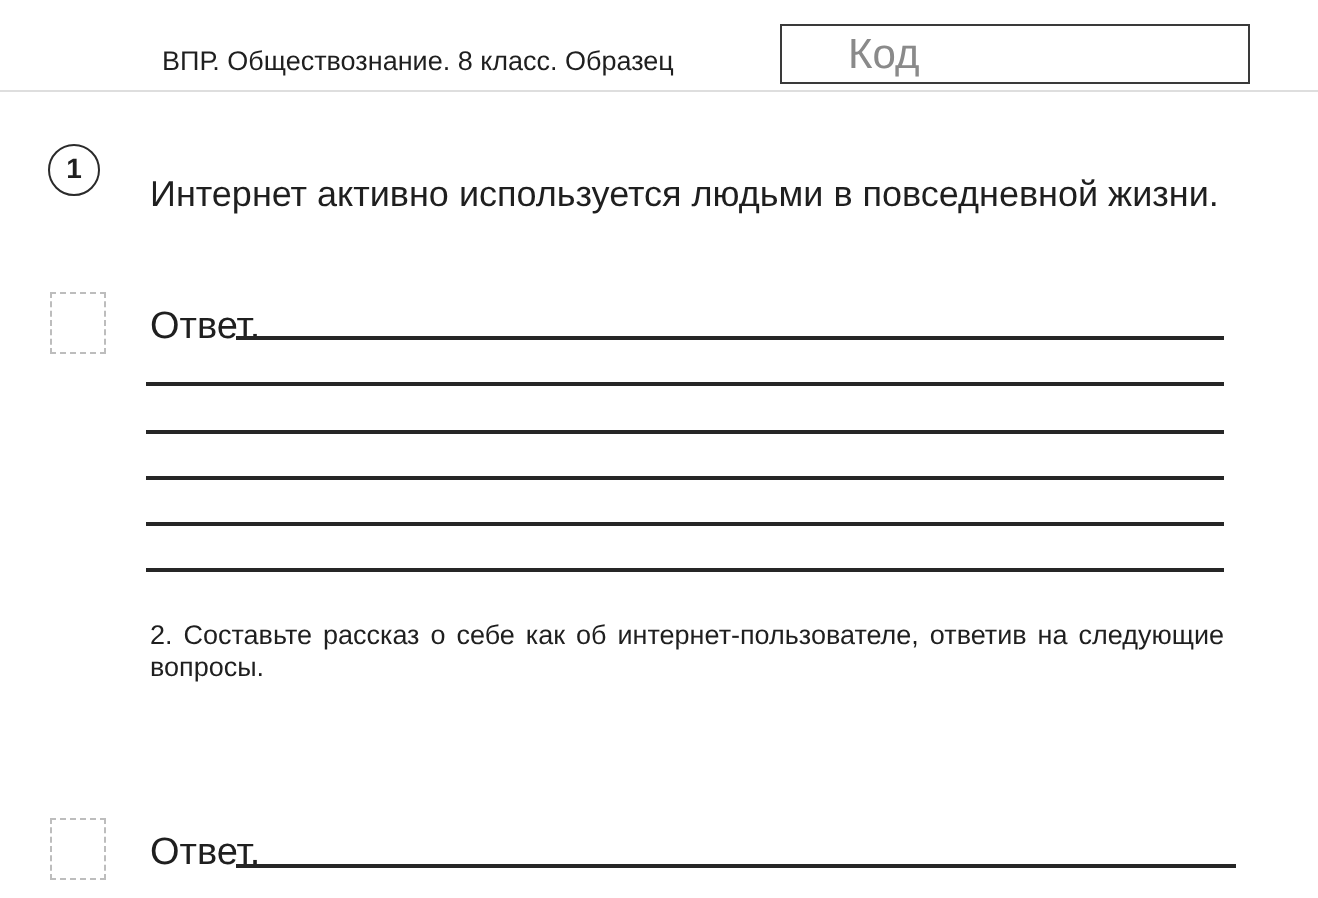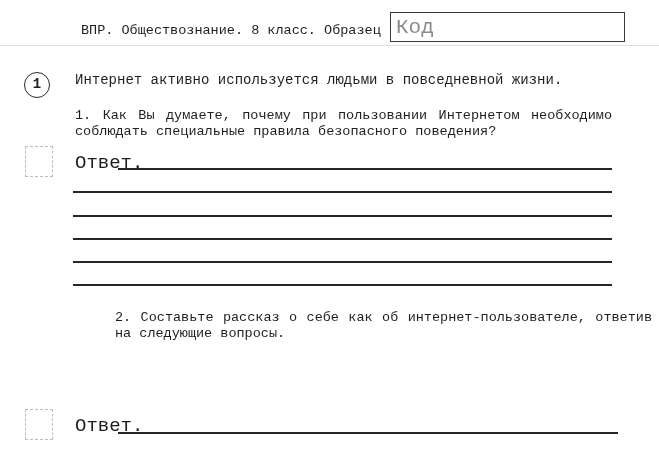--- a/index.html
+++ b/index.html
@@ -6,21 +6,21 @@
     margin: 0;
     padding: 0;
     background: #ffffff;
   }
   .page {
     position: relative;
     width: 659px;
     height: 449px;
     background: #ffffff;
     overflow: hidden;
-    font-family: Liberation Mono, monospace;
+    font-family: Liberation Sans, sans-serif;
     color: #1f1f1f;
   }
   .header-title {
     position: absolute;
     left: 81px;
     top: 23px;
     font-size: 13.5px;
     white-space: nowrap;
     color: #1f1f1f;
   }
@@ -33,20 +33,21 @@
     border: 1.5px solid #3a3a3a;
     box-sizing: content-box;
   }
   .code-box .code-label {
     display: block;
     padding-left: 5px;
     padding-top: 1px;
     font-size: 21px;
     line-height: 27px;
     color: #8a8a8a;
+    margin-left: 28px;
   }
   .header-rule {
     position: absolute;
     left: 0;
     top: 45px;
     width: 659px;
     height: 0;
     border-bottom: 1px solid #dedede;
   }
   .task-circle {
@@ -59,23 +60,23 @@
     border-radius: 50%;
     box-sizing: border-box;
     text-align: center;
     line-height: 23px;
     font-size: 14px;
     font-weight: bold;
   }
   .intro-text {
     position: absolute;
     left: 75px;
-    top: 72px;
+    top: 89px;
     width: 537px;
-    font-size: 14px;
+    font-size: 18px;
     line-height: 16px;
   }
   .question1-text {
     position: absolute;
     left: 75px;
     top: 108px;
     width: 537px;
     font-size: 13.5px;
     line-height: 15.5px;
     text-align: justify;
@@ -111,21 +112,20 @@
   .line-r4 { left: 73px; top: 261px; width: 539px; }
   .line-r5 { left: 73px; top: 284px; width: 539px; }
   .line-a2 { left: 118px; top: 432px; width: 500px; }
   .question2-block {
     position: absolute;
     left: 75px;
     top: 310px;
     width: 537px;
     font-size: 13.5px;
     line-height: 16px;
-    margin-left: 40px;
   }
   .question2-block p {
     margin: 0;
     text-align: justify;
   }
 </style>
 </head>
 <body>
 
 <div class="page">
@@ -135,21 +135,20 @@
   <div class="code-box">
     <span class="code-label">Код</span>
   </div>
 
   <div class="header-rule"></div>
 
   <div class="task-circle">1</div>
 
   <div class="intro-text">Интернет активно используется людьми в повседневной жизни.</div>
 
-  <div class="question1-text">1. Как Вы думаете, почему при пользовании Интернетом необходимо соблюдать специальные правила безопасного поведения?</div>
 
   <div class="score-box first"></div>
 
   <div class="answer-label first">Ответ.</div>
 
   <div class="answer-line line-a1"></div>
   <div class="answer-line line-r1"></div>
   <div class="answer-line line-r2"></div>
   <div class="answer-line line-r3"></div>
   <div class="answer-line line-r4"></div>

